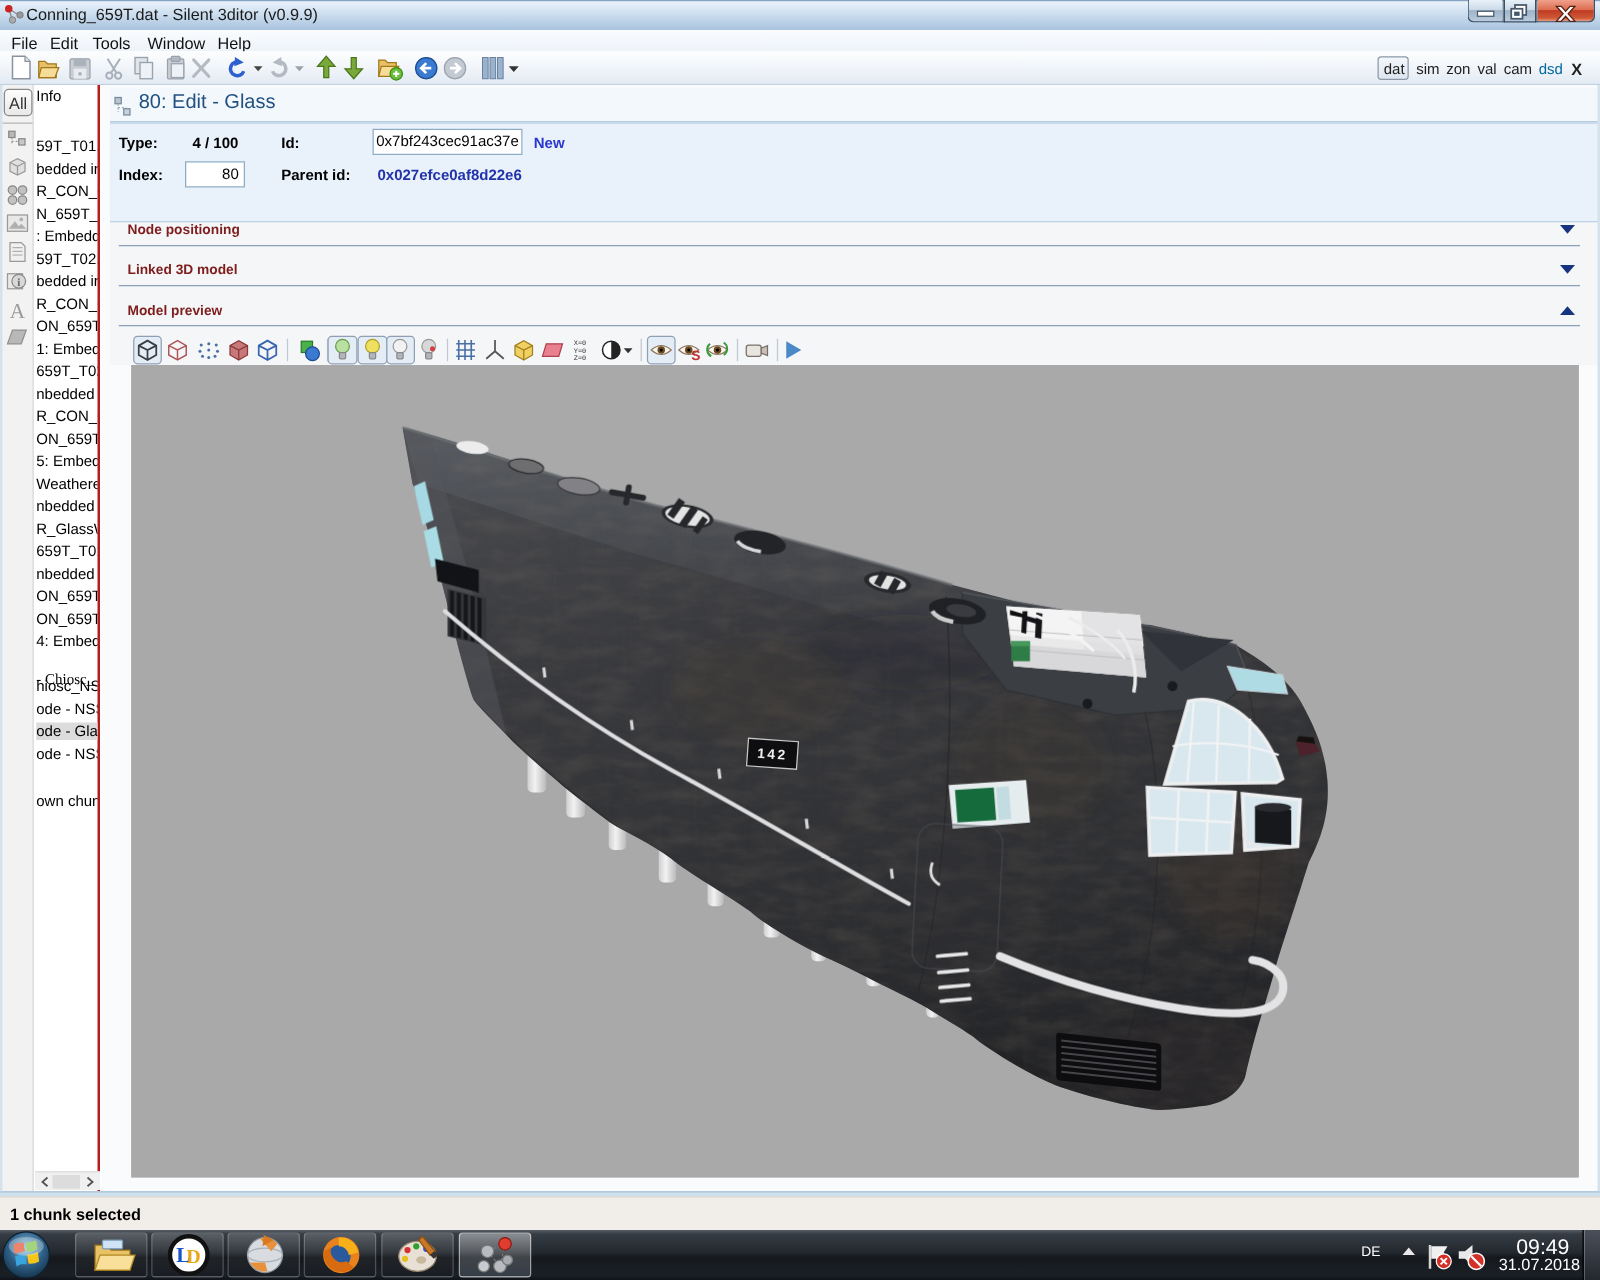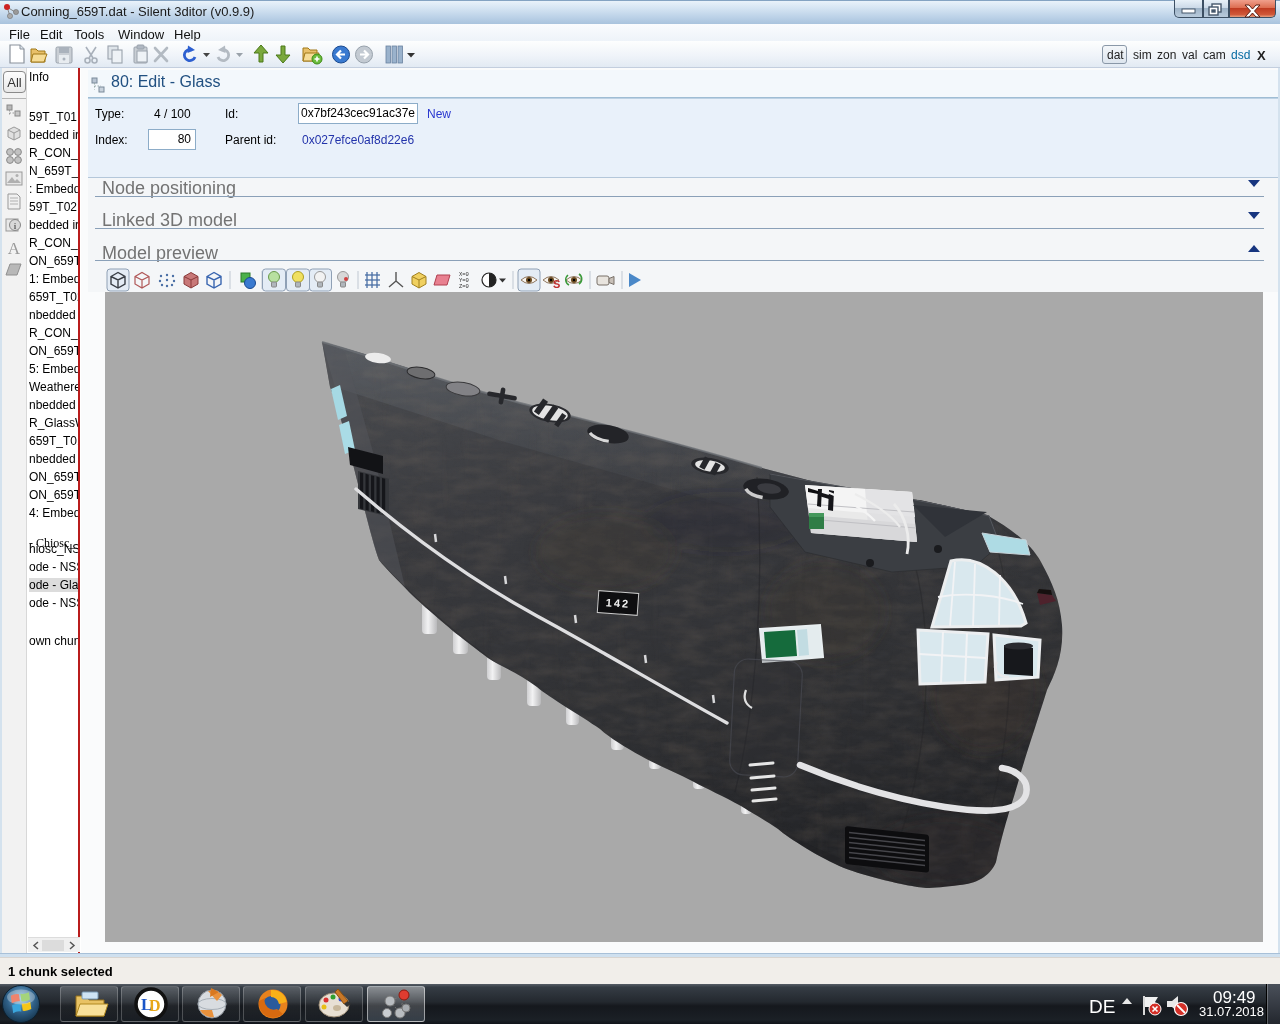--- a/index.html
+++ b/index.html
@@ -34,46 +34,46 @@
 
   
   #iconstrip { left:0; top:68px; width:27px; height:885px; background:#f2f2f2; border-right:1px solid #d8d8d8;}
   #tree { left:28px; top:68px; width:52px; height:885px; background:#fff; border-right:2px solid #b91c1c; overflow:hidden; }
   .titem { position:absolute; left:1px; font-size:12px; color:#000; white-space:nowrap; }
   #main { left:81px; top:68px; width:1199px; height:885px; background:#fafbfc; }
 
   #hdr { left:7px; top:2px; width:1192px; height:28px; background:#f3f8fc; }
   #hdr-text { left:30px; top:5px; font-size:16px; color:#215081; }
   #infobox { left:7px; top:30px; width:1192px; height:80px; background:#e9f1fa; border-top:1px solid #bdd2e4; border-bottom:1px solid #b4c7da; }
-  .lbl { position:absolute; font-size:12px; color:#000; }
+  .lbl { position:absolute; font-size:12px; color:#000;font-weight:bold; }
   .inp { position:absolute; background:#fff; border:1px solid #8cacc8; font-size:12px; }
   .blue { color:#2233bb; }
   #sections { left:7px; top:110px; width:1192px; height:114px; background:#f4f6f8; }
-  .sect-title { position:absolute; left:21px; font-size:18px; font-weight:normal; color:#737373; }
+  .sect-title { position:absolute; left:21px; font-size:11px; font-weight:bold; color:#7f1d1d; }
   .sect-line { position:absolute; left:14px; width:1169px; height:1px; background:#8aa0b8; }
   .chev { position:absolute; left:1167px; width:0; height:0; border-left:6px solid transparent; border-right:6px solid transparent; }
   .chev.down { border-top:7px solid #16357f; }
   .chev.up { border-bottom:7px solid #16357f; }
 
   #ptoolbar { left:7px; top:194px; width:1192px; height:30px; background:#f4f6f8; }
 
   #viewport { left:105px; top:292px; width:1158px; height:650px; background:#a9a9a9; }
 
   
   #hscroll { left:28px; top:937px; width:52px; height:15px; background:#f0f0f0; border-top:1px solid #dcdcdc;}
 
   
   #winbottom { left:0; top:953px; width:1280px; height:4px; background:#cfe0ef; border-top:1px solid #a8c0d8; }
   #statusbar { left:0; top:957px; width:1280px; height:27px; background:#f1eeea; border-top:1px solid #d8d4d0; font-size:13px; color:#000000;font-weight:bold; }
   #taskbar { left:0; top:984px; width:1280px; height:40px;
     background:linear-gradient(180deg,#565d66 0%,#353c44 8%,#23282e 45%,#15181d 55%,#1b2026 90%,#10131a 100%); }
   .tb-btn { position:absolute; top:2px; width:58px; height:36px; border:1px solid rgba(255,255,255,0.22); border-radius:3px;
     background:linear-gradient(180deg,rgba(255,255,255,0.18) 0%,rgba(255,255,255,0.06) 50%,rgba(0,0,0,0.08) 100%); }
   .tb-btn.active { background:linear-gradient(180deg,rgba(255,255,255,0.42) 0%,rgba(255,255,255,0.20) 50%,rgba(130,150,170,0.25) 100%); border-color:rgba(255,255,255,0.5);}
-  .tray { position:absolute; color:#fff; font-size:19px; }
+  .tray { position:absolute; color:#fff; font-size:11px; }
 </style></head>
 <body>
 
 <div class="abs" id="titlebar"></div>
 <div class="abs" id="title-text">Conning_659T.dat - Silent 3ditor (v0.9.9)</div>
 <svg class="abs" style="left:3px;top:3px" width="17" height="17" viewBox="0 0 17 17">
   <line x1="4" y1="4" x2="12" y2="9" stroke="#888" stroke-width="1"></line>
   <line x1="4" y1="4" x2="7" y2="13" stroke="#888" stroke-width="1"></line>
   <circle cx="4" cy="4" r="3" fill="#cc2222"></circle>
   <circle cx="13" cy="9" r="2.6" fill="#999" stroke="#666" stroke-width="0.5"></circle>

